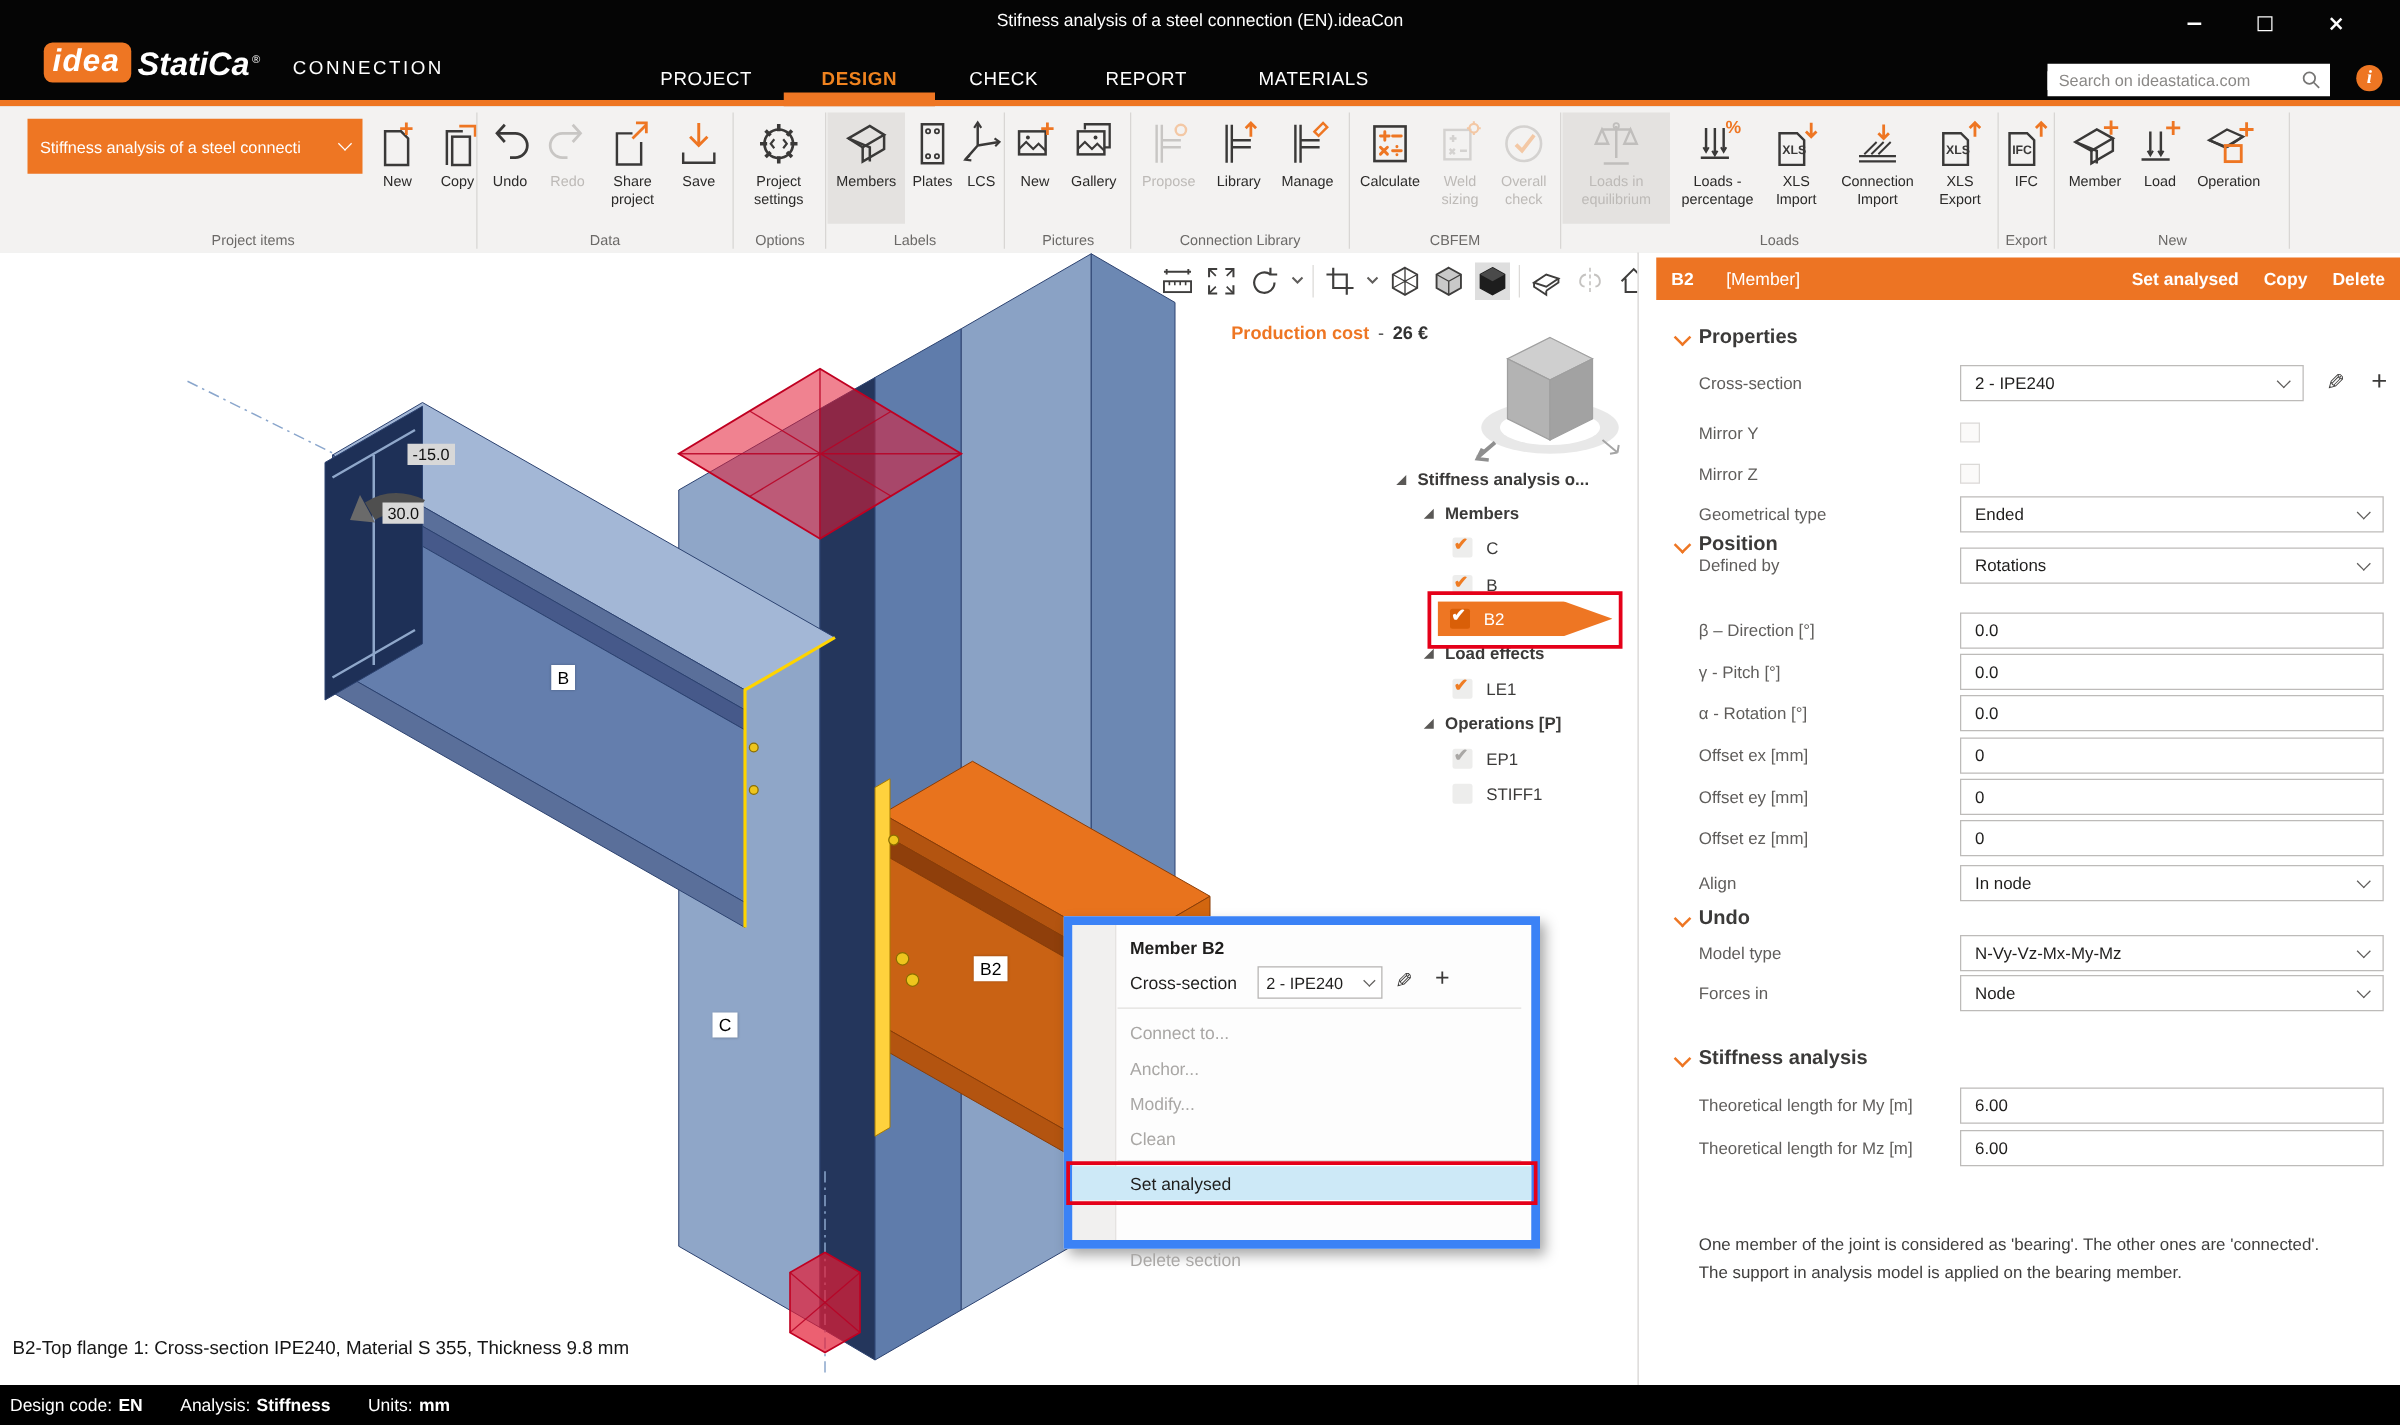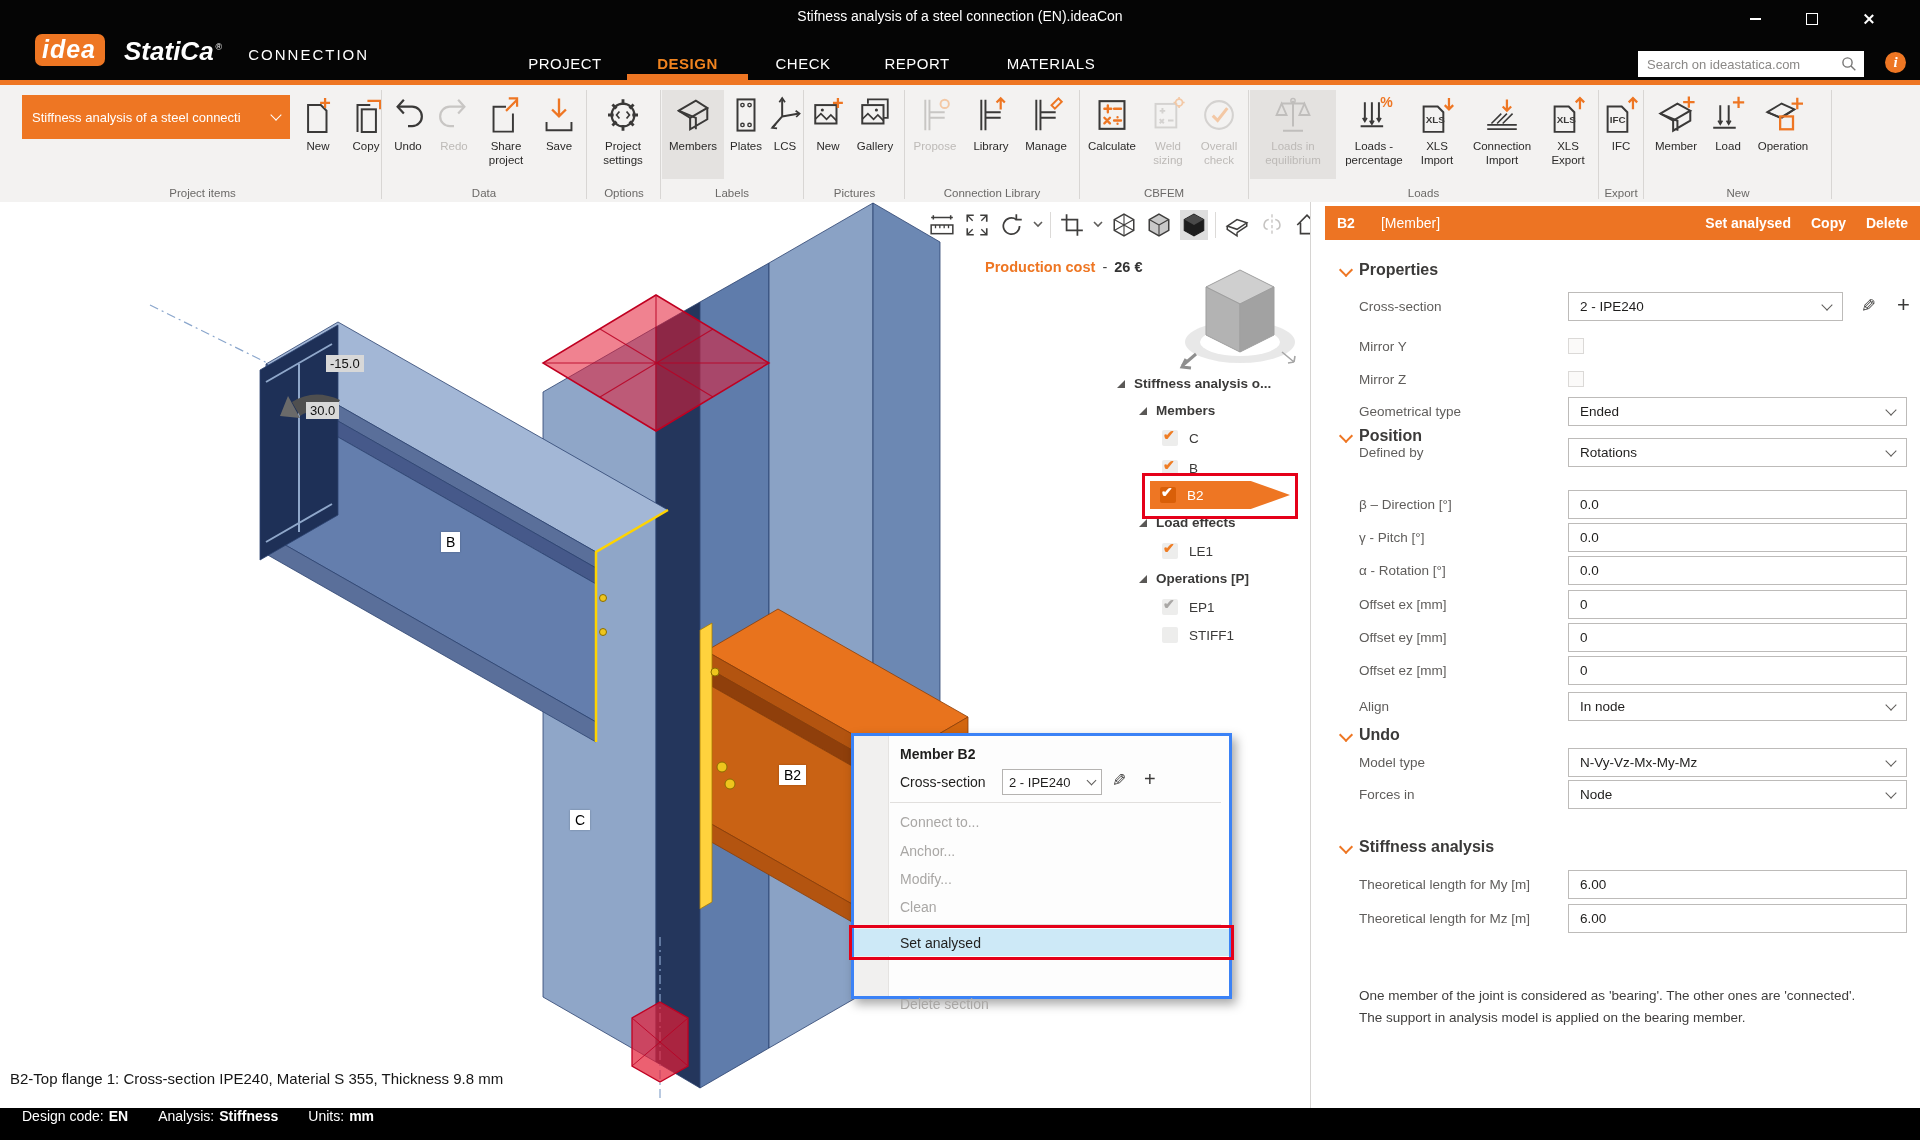--- a/index.html
+++ b/index.html
@@ -11,21 +11,21 @@
   .winbtn{position:absolute;top:6px;width:40px;height:26px;display:flex;align-items:center;justify-content:center;}
   .wb-min{left:1735px}.wb-max{left:1792px}.wb-close{left:1849px}
   .wb-bar{width:11px;height:1.5px;background:#fff}
   .wb-box{width:10px;height:10px;border:1.5px solid #fff}
   .wb-x{position:relative;width:12px;height:12px}
   .wb-x::before,.wb-x::after{content:"";position:absolute;left:5px;top:0;width:1.5px;height:12px;background:#fff}
   .wb-x::before{transform:rotate(45deg)}.wb-x::after{transform:rotate(-45deg)}
   .brand{position:absolute;left:35px;top:34px;display:flex;align-items:flex-end;color:#fff}
   .logoidea{background:#ee7623;color:#fff;font-style:italic;font-weight:bold;font-size:25px;line-height:30px;
             padding:0 9px 2px 7px;border-radius:7px;letter-spacing:1px}
-  .logostat{font-style:italic;font-weight:bold;font-size:26px;line-height:30px;margin-left:19px}
+  .logostat{font-style:italic;font-weight:bold;font-size:26px;line-height:30px;margin-left:5px}
   .logoreg{font-size:9px;margin:0 0 14px 2px}
   .logoprod{font-size:15px;letter-spacing:2px;margin:0 0 3px 26px;font-weight:normal}
   .tab{position:absolute;top:47px;height:33px;color:#fff;font-size:15px;letter-spacing:.5px;
        display:flex;align-items:center;justify-content:center;cursor:default}
   .tab.active{color:#f0831f;font-weight:bold}
   .tab.active::after{content:"";position:absolute;left:0;right:0;bottom:-5px;height:11px;background:#ee7623;z-index:1}
   .searchbox{position:absolute;left:1638px;top:51px;width:226px;height:26px;background:#fff;display:flex;align-items:center}
   .searchbox input{border:0;outline:0;flex:1;font-size:13px;padding:0 6px 0 9px;color:#444;font-family:inherit}
   .searchbox input::placeholder{color:#8a8886}
   .infoicon{position:absolute;left:1885px;top:52px;width:21px;height:21px;border-radius:50%;background:#ee7623;
@@ -64,21 +64,21 @@
   .tri{width:0;height:0;border-left:8px solid transparent;border-bottom:8px solid #5a5856;margin-right:9px;flex:none}
   .tcheck{width:16px;height:16px;background:#ededec;border-radius:2px;display:inline-block;position:relative;flex:none;margin-right:11px}
   .tcheck.on::after{content:"✔";position:absolute;left:1px;top:-3px;color:#ef7c23;font-weight:bold;font-size:14px}
   .tcheck.gray::after{content:"✔";position:absolute;left:1px;top:-3px;color:#a9a7a5;font-weight:bold;font-size:14px}
   .b2row{position:absolute;left:1150px;top:279px;width:140px;height:28px;background:#ee7623;color:#fff;
          clip-path:polygon(0 0,72% 0,100% 50%,72% 100%,0 100%);display:flex;align-items:center;padding-left:10px;box-sizing:border-box;font-size:13.5px}
   .b2row .tcheck{background:#d95f08}
   .b2row .tcheck::after{content:"✔";position:absolute;left:1px;top:-3px;color:#fff;font-weight:bold;font-size:14px}
   .redbox{position:absolute;border:3px solid #e50019;z-index:30}
   
-  .ctxmenu{position:absolute;left:851px;top:531px;width:381px;height:266px;background:#fdfdfd;border:3px solid #3b82f6;
+  .ctxmenu{position:absolute;left:851px;top:531px;width:381px;height:266px;background:#fdfdfd;border:7px solid #3b82f6;
            box-shadow:4px 5px 10px rgba(0,0,0,.35);z-index:20;font-size:14px;color:#1f1e1d;box-sizing:border-box}
   .cm-gutter{position:absolute;left:0;top:0;bottom:0;width:34px;background:#f1f0ef;border-right:1px solid #e5e3e1}
   .cm-title{position:absolute;left:46px;top:10px;font-weight:bold}
   .cm-cslab{position:absolute;left:46px;top:38px}
   .cm-dd{position:absolute;left:148px;top:33px;width:100px;height:26px;border:1px solid #b5b3b1;display:flex;
          align-items:center;font-size:13px;padding:0 6px;box-sizing:border-box;background:#fff}
   .cm-dd .chev{margin-left:auto;border-color:#5f5d5b;width:6px;height:6px;margin-top:-3px}
   .cm-pencil{position:absolute;left:258px;top:34px;font-size:17px;color:#3b3a39;transform:scaleX(-1)}
   .cm-plus{position:absolute;left:290px;top:32px;font-size:20px;color:#3b3a39}
   .cm-sep{position:absolute;left:36px;right:8px;height:1px;background:#e1dfdd}
@@ -99,21 +99,21 @@
   .pctrl{position:absolute;left:209px;top:0;width:339px;height:29px;border:1px solid #bdbbb9;background:#fff;
          display:flex;align-items:center;font-size:13.5px;color:#1f1e1d;padding:0 11px;box-sizing:border-box}
   .pctrl.dd .chev{margin-left:auto;border-color:#5f5d5b;margin-top:-3px}
   .pcheck{position:absolute;left:209px;top:6px;width:16px;height:16px;border:1px solid #dbd9d7;background:#fbfaf9;box-sizing:border-box}
   .csrow .pctrl{width:275px}
   .cs-pencil{position:absolute;left:502px;top:3px;font-size:18px;color:#3b3a39;transform:scaleX(-1)}
   .cs-plus{position:absolute;left:538px;top:0px;font-size:22px;color:#3b3a39}
   .pnote{position:absolute;left:48px;width:552px;font-size:13.5px;color:#3f3e3d;line-height:22px}
   
   .statusbar{position:absolute;left:0;top:1108px;right:0;height:32px;background:#000;color:#fff;display:flex;
-             align-items:flex-start;font-size:14px;padding-left:22px;gap:0}
+             align-items:center;font-size:14px;padding-left:8px;gap:0}
   .sbgrp{display:flex;gap:5px;margin-right:30px}
   .sbv{font-weight:bold}
 </style>
 </head>
 <body>
 
 <div class="app">
 
   <div class="topbar">
     <div class="wtitle">Stifness analysis of a steel connection (EN).ideaCon</div>

